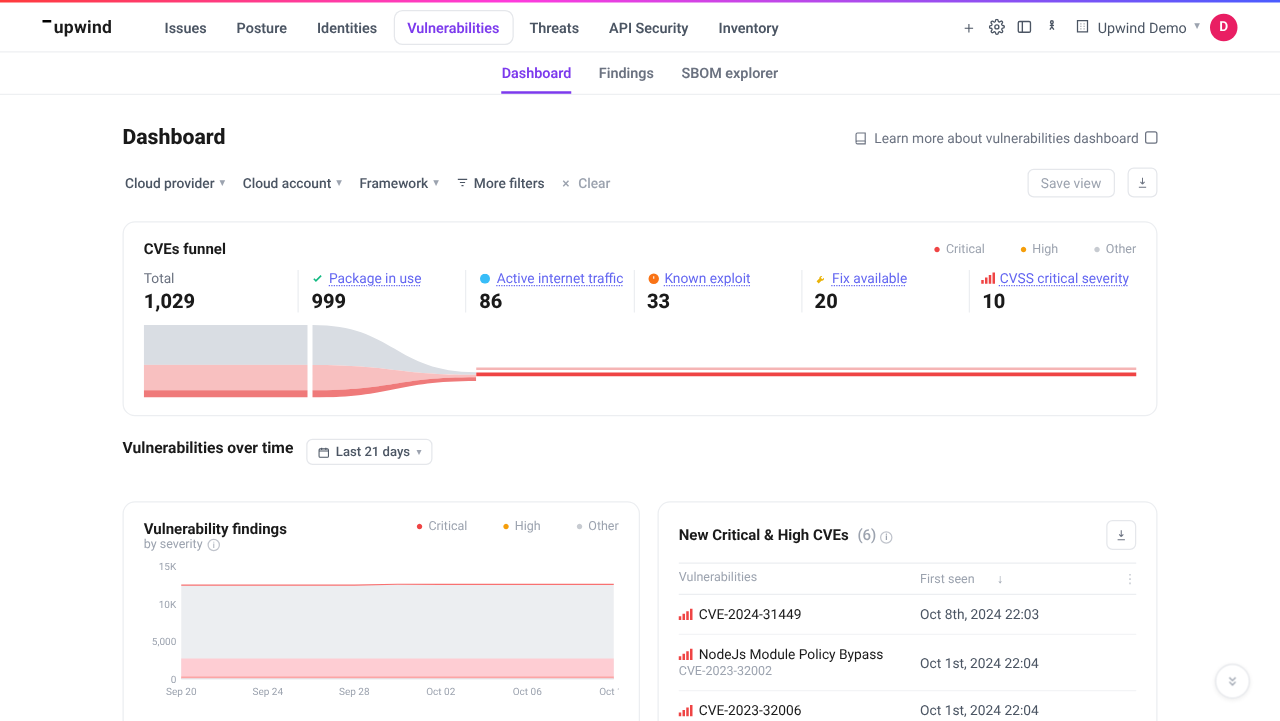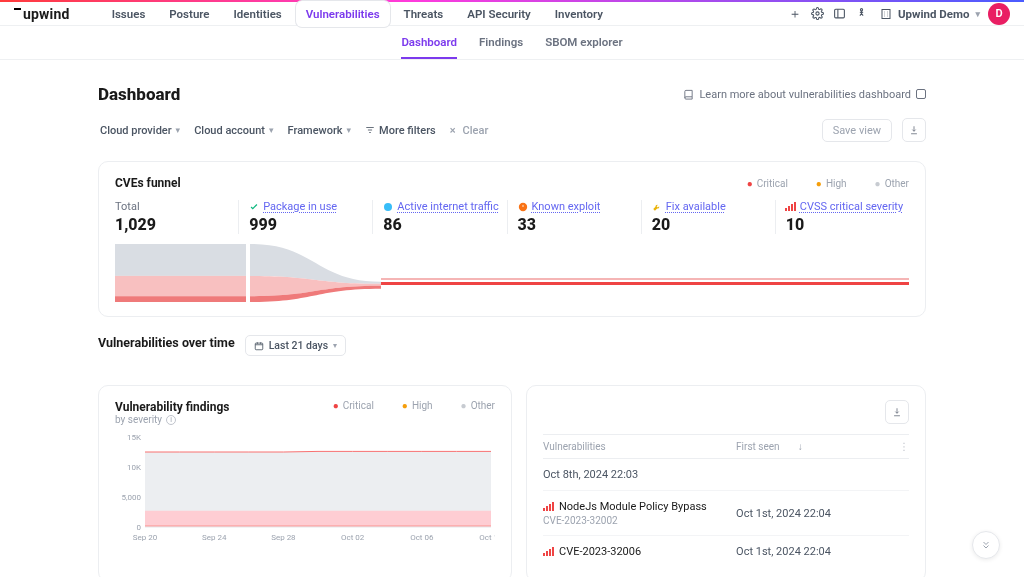--- a/index.html
+++ b/index.html
@@ -1,29 +1,29 @@
 <!DOCTYPE html>
 <html><head>
 <meta charset="utf-8">
 <style>
 * { margin: 0; padding: 0; box-sizing: border-box; }
 body { font-family: -apple-system, BlinkMacSystemFont, "Segoe UI", Roboto, sans-serif; font-size: 12px; color: #1a1a1a; background: #fff; }
 .gradient-bar { height: 2px; background: linear-gradient(90deg, #ff3b3b 0%, #ff3bdc 40%, #4a5cff 100%); }
 
 
-.topnav { height: 24px; display: flex; align-items: center; padding: 0 14px; border-bottom: 1px solid #eef0f2; }
+.topnav { height: 40px; display: flex; align-items: center; padding: 0 34px; border-bottom: 1px solid #eef0f2; }
 .logo { font-weight: 700; font-size: 14px; letter-spacing: .2px; margin-right: 32px; display:flex; align-items:center; gap:2px;}
 .logo-bar { display:inline-block; width:7px; height:2px; background:#000; position:relative; top:-5px;}
 .topnav ul { display: flex; list-style: none; gap: 4px; }
 .topnav li { padding: 6px 10px; font-size: 11.5px; font-weight: 600; color: #4b5563; border-radius: 6px; cursor: pointer; }
 .topnav li.active { color: #7c3aed; background: #fff; box-shadow: 0 0 0 1px #e5e7eb; }
 .topnav .spacer { flex: 1; }
 .topnav .iconbtn { width: 22px; height: 22px; display: flex; align-items: center; justify-content: center; color: #4b5563; cursor: pointer; font-size: 13px; }
 .topnav .iconbtn svg { width:13px; height:13px; }
-.orgpick { display:flex; align-items:center; gap:6px; font-size:11.5px; color:#4b5563; font-weight:700; margin:0 8px; cursor:pointer; }
+.orgpick { display:flex; gap:6px; font-size:11.5px; color:#4b5563; font-weight:400; margin:0 8px; cursor:pointer; }
 .avatar { width: 22px; height: 22px; border-radius: 50%; background: #e91e63; color: #fff; display: flex; align-items: center; justify-content: center; font-size: 11px; font-weight: 600; }
 
 
 .subnav { display: flex; justify-content: center; gap: 22px; border-bottom: 1px solid #eef0f2; height: 34px; align-items: center; }
 .subnav a { font-size: 11.5px; font-weight: 600; color: #6b7280; padding: 8px 0; cursor: pointer; border-bottom: 2px solid transparent; }
 .subnav a.active { color: #7c3aed; border-bottom-color: #7c3aed; }
 
 
 .page { max-width: 828px; margin: 0 auto; padding: 14px 0 40px; }
 .page-header { display: flex; align-items: center; margin: 10px 0 14px; }
@@ -347,36 +347,48 @@
             <text x="168.4" y="107" text-anchor="middle">Sep 28</text>
             <text x="237.6" y="107" text-anchor="middle">Oct 02</text>
             <text x="306.8" y="107" text-anchor="middle">Oct 06</text>
             <text x="376" y="107" text-anchor="middle">Oct 10</text>
           </svg>
       </div>
     </div>
 
     <div class="card">
       <div class="tbl-head">
+        <div class="tbl-title"><span>New Critical &amp; High CVEs</span> <span class="tbl-count">(6)</span> <span class="info-dot">i</span></div>
         <div class="tbl-dl dlbtn">
             <svg viewBox="0 0 24 24" fill="none" stroke="#6b7280" stroke-width="2">
               <path d="M12 3v12m0 0 4-4m-4 4-4-4M5 21h14"></path>
             </svg>
           </div>
       </div>
       <div class="colrow">
         <div class="c1">Vulnerabilities</div>
         <div class="c2">
             <span>First seen</span> 
             <span>↓</span>
           </div>
         <div class="c3">⋮</div>
       </div>
       <div id="new-cve-rows">
           <div class="tblrow">
+            <div class="c1">
+              <span class="sev-icon">
+                <span class="sev-bars">
+                  <span></span>
+                  <span></span>
+                  <span></span>
+                  <span></span>
+                </span>
+                <span>CVE-2024-31449</span>
+              </span>
+            </div>
             <div class="c2">Oct 8th, 2024 22:03</div>
             <div class="c3"></div>
           </div>
           <div class="tblrow">
             <div class="c1">
               <span class="sev-icon">
                 <span class="sev-bars">
                   <span></span>
                   <span></span>
                   <span></span>

